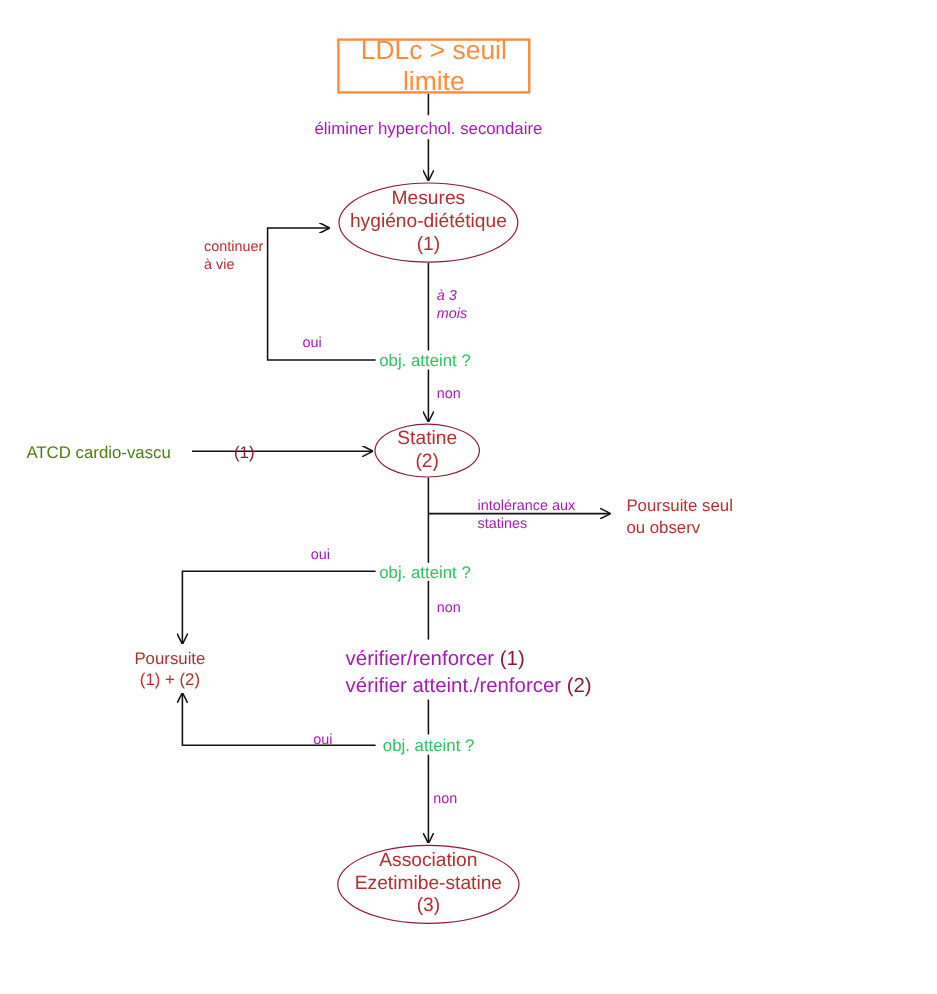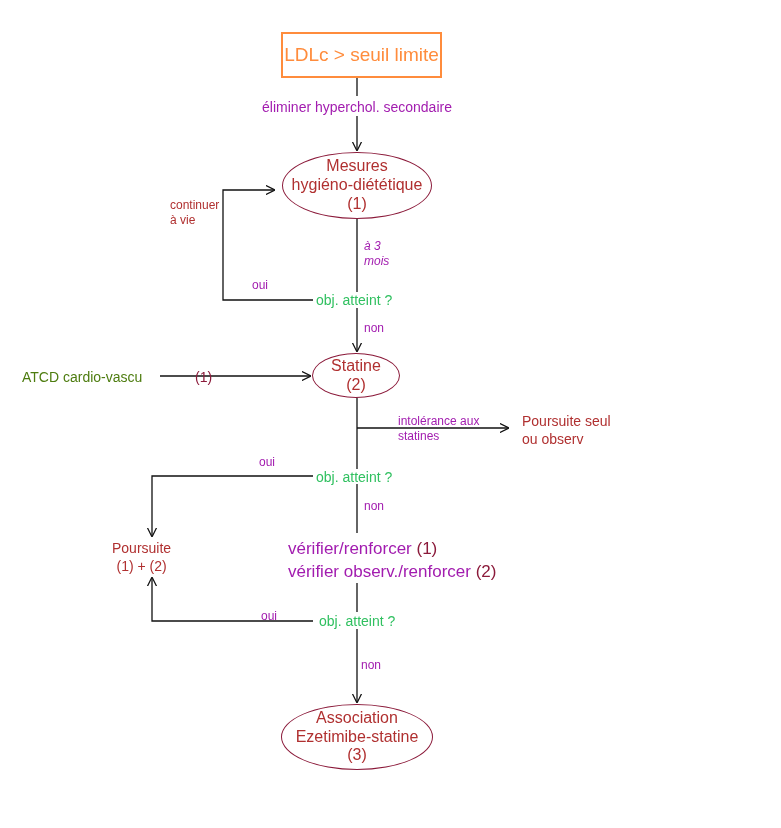--- a/index.html
+++ b/index.html
@@ -30,21 +30,21 @@
     box-sizing: border-box;
     display: flex;
     flex-direction: column;
     align-items: center;
     justify-content: center;
     text-align: center;
   }
   .box-node {
     border: 2px solid #FF8C3C;
     color: #FF8C3C;
-    font-size: 19px;
+    font-size: 22px;
     background: transparent;
   }
   .ellipse-node {
     border: 1.5px solid #8B1A3A;
     border-radius: 50%;
     color: #B03030;
     font-size: 16px;
     line-height: 1.18;
     background: transparent;
   }
@@ -179,21 +179,21 @@
   <div class="lbl lbl-red t-14" style="left:112px; top:540px; text-align:center;">
     <span class="mono-line">Poursuite</span>
     <span class="mono-line">(1) + (2)</span>
   </div>
 
   <div class="lbl t-17" style="left:288px; top:538px; line-height:1.35;">
     <span class="mono-line">
       <span class="lbl-black">vérifier/renforcer </span><span class="paren">(1)</span>
     </span>
     <span class="mono-line">
-      <span class="lbl-black">vérifier observ./renforcer </span><span class="paren">(2)</span>
+      <span class="lbl-black">vérifier atteint./renforcer </span><span class="paren">(2)</span>
     </span>
   </div>
 
   <div class="lbl lbl-black t-12" style="left:261px; top:609px;">
     <span>oui</span>
   </div>
 
   <div class="lbl lbl-green t-14" style="left:319px; top:613px;">
     <span>obj. atteint ?</span>
   </div>

